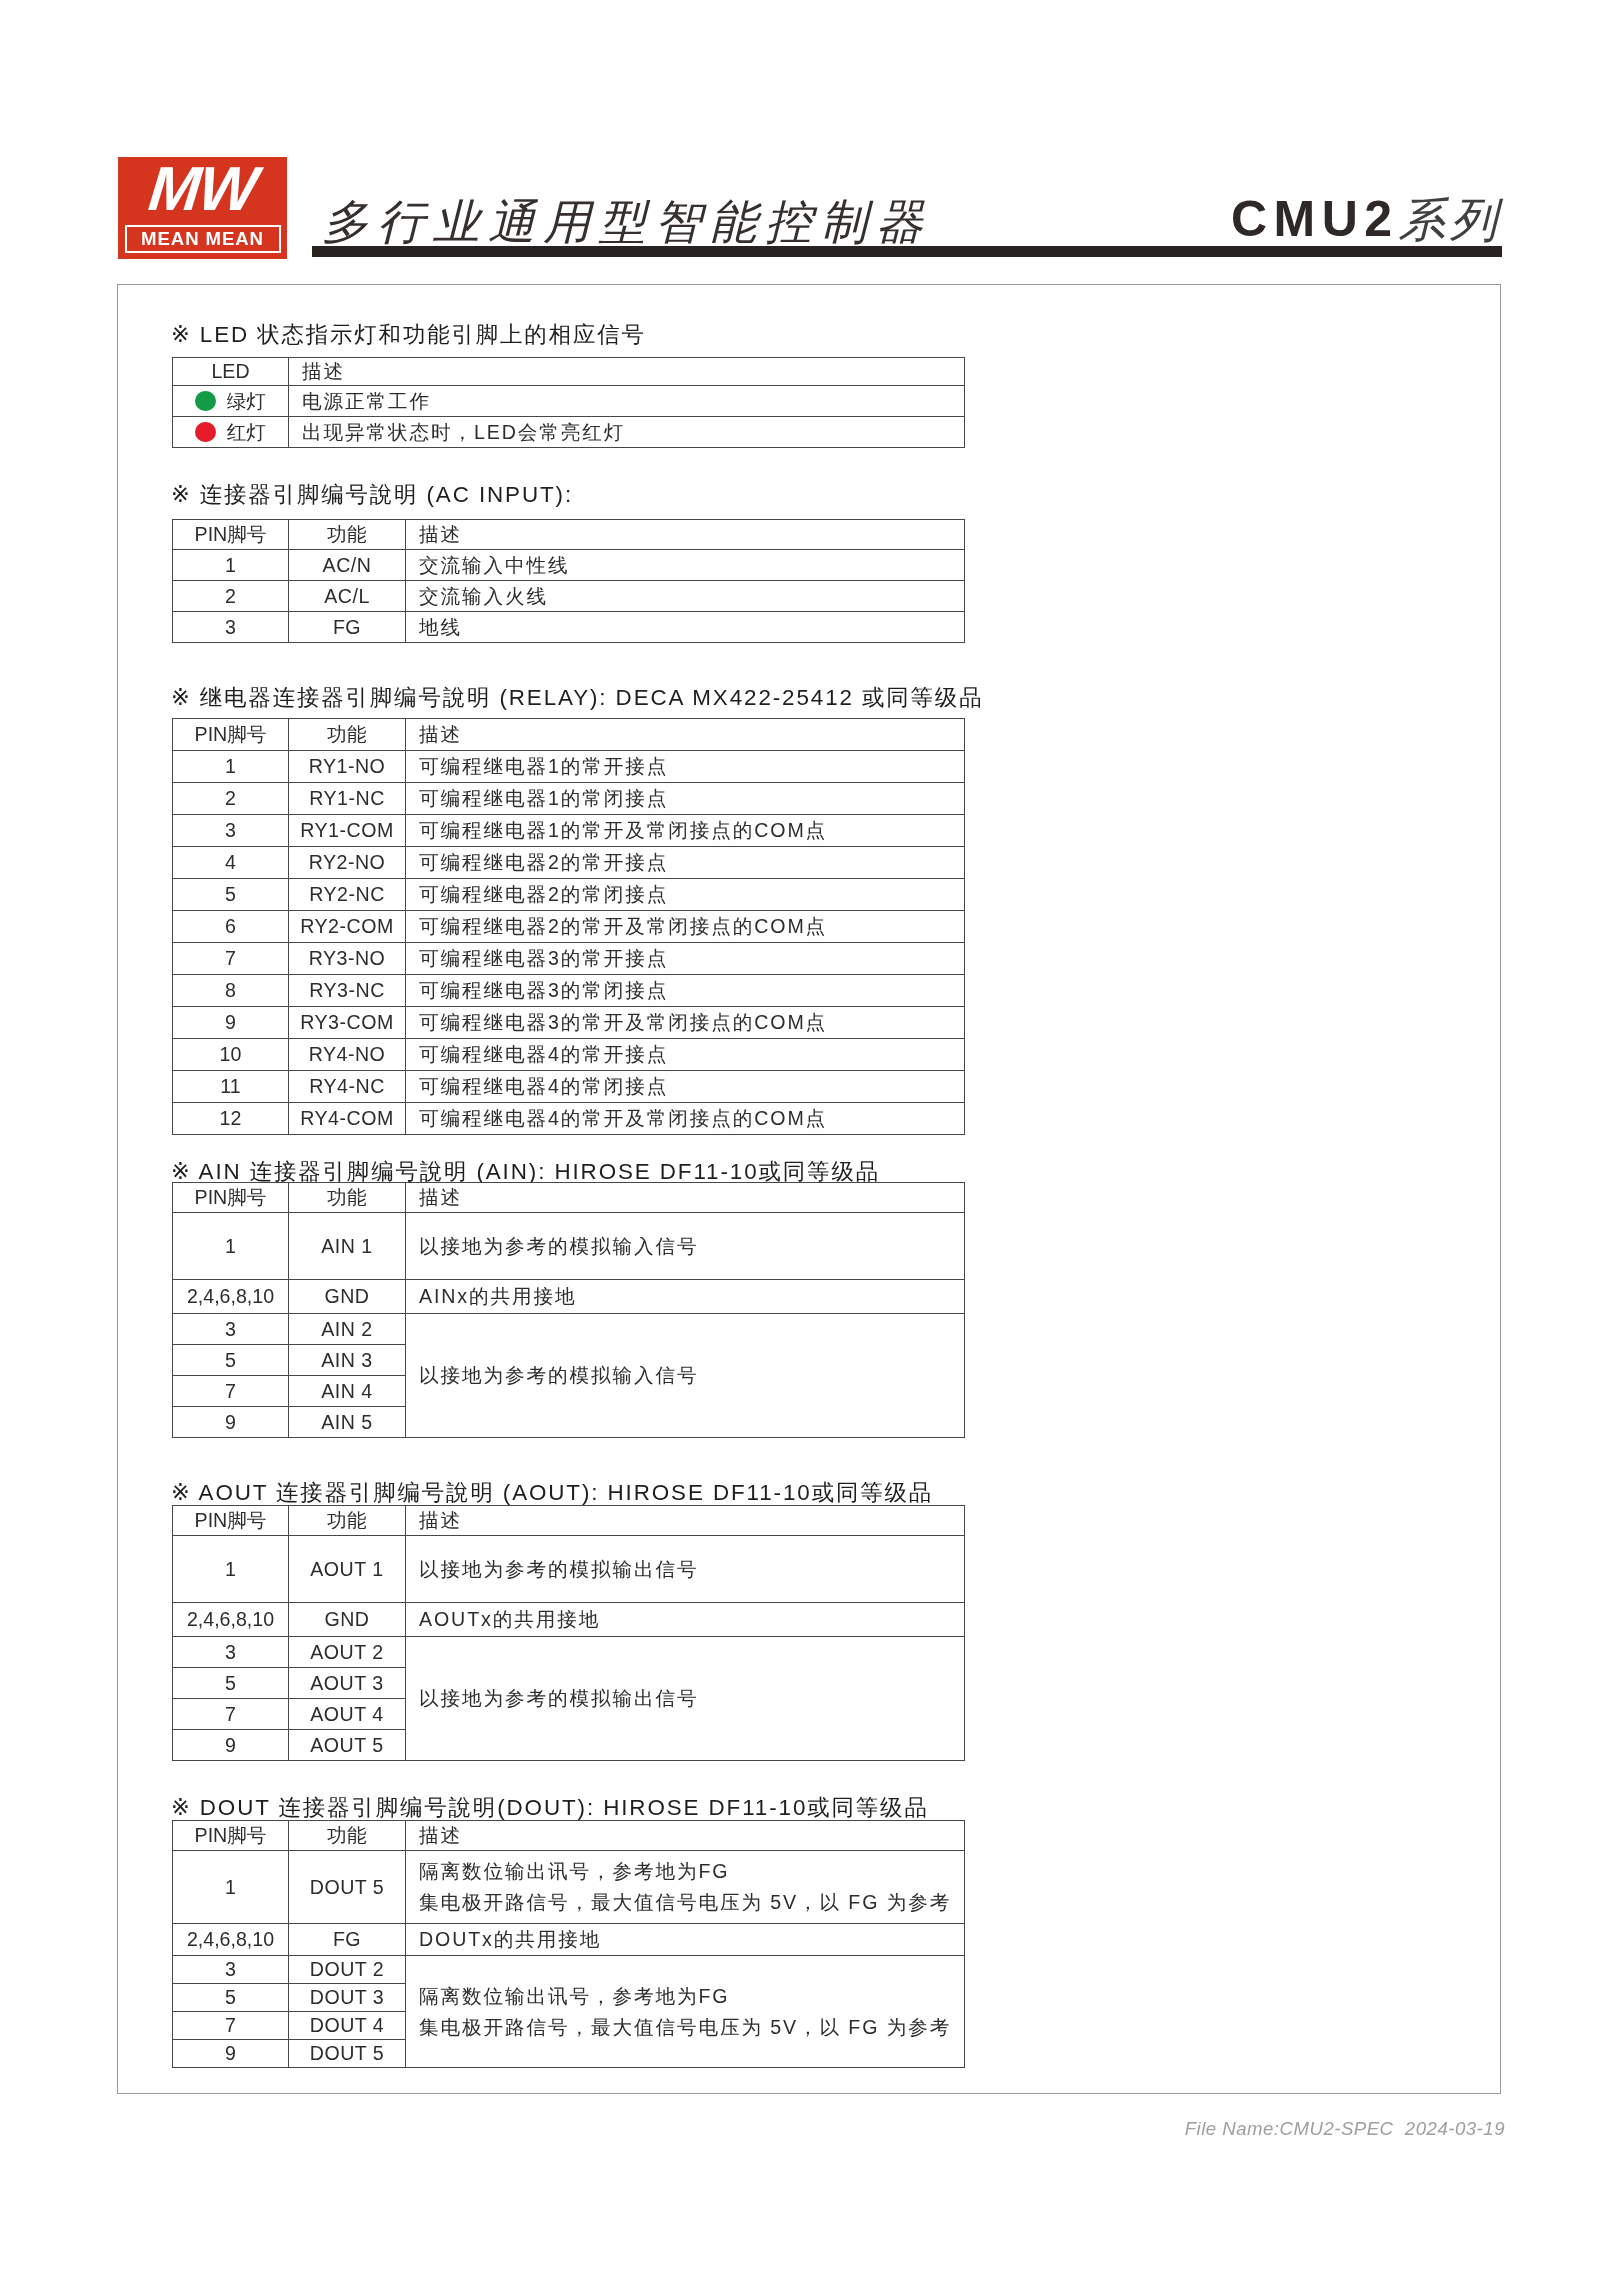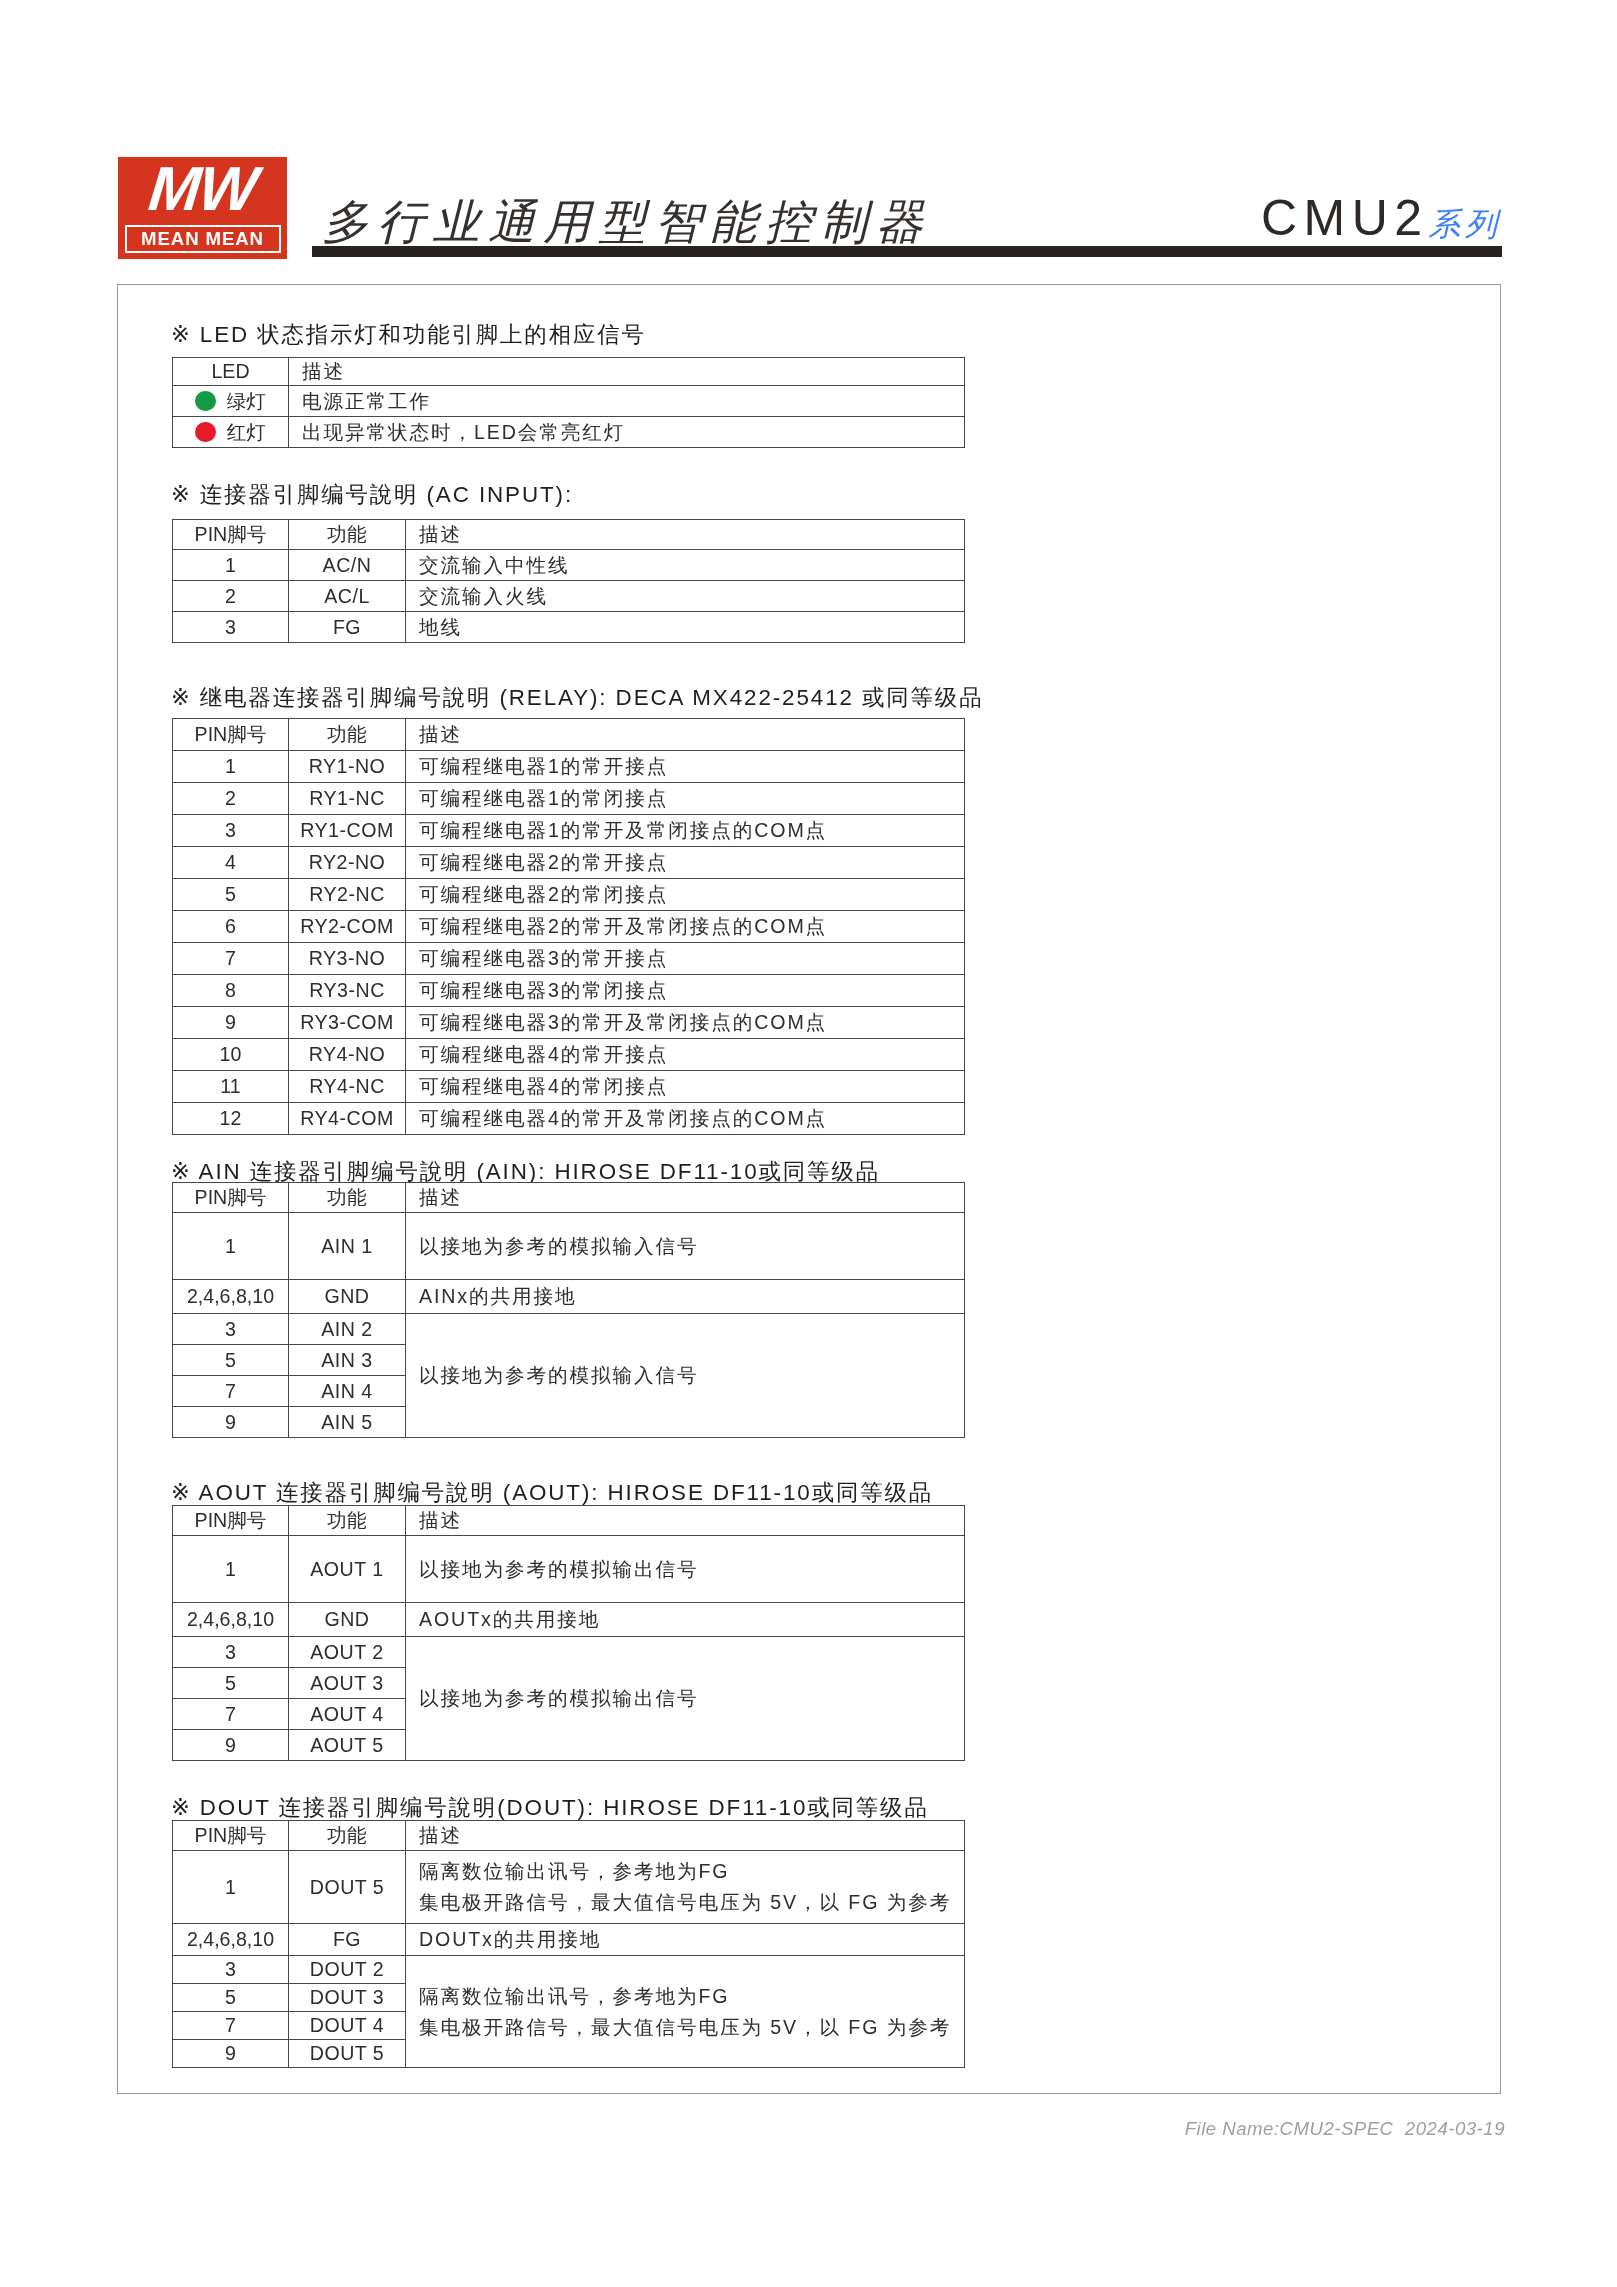--- a/index.html
+++ b/index.html
@@ -26,24 +26,24 @@
   }
   .doc-title {
     position:absolute; left:322px; top:191px;
     font-size:47px; color:#35302d; letter-spacing:8.4px; font-style:italic;
     font-family:Liberation Mono, monospace; white-space:nowrap;
   }
   .series {
     position:absolute; right:115px; top:189px; white-space:nowrap; text-align:right;
   }
   .series-model {
-    font-size:50px; font-weight:normal; color:#2e2926; letter-spacing:6.5px;
+    font-size:50px; font-weight:bold; color:#2e2926; letter-spacing:6.5px;
   }
   .series-suffix {
-    font-size:32px; color:#3b82f6; letter-spacing:4.7px; font-style:italic;
+    font-size:47px; color:#404040; letter-spacing:4.7px; font-style:italic;
     font-family:Liberation Sans, sans-serif;
   }
   .title-bar {
     position:absolute; left:312px; top:246px; width:1190px; height:11.2px;
     background:#282220;
   }
 
   
   .frame {
     position:absolute; left:117px; top:284px; width:1382px; height:1808px;

